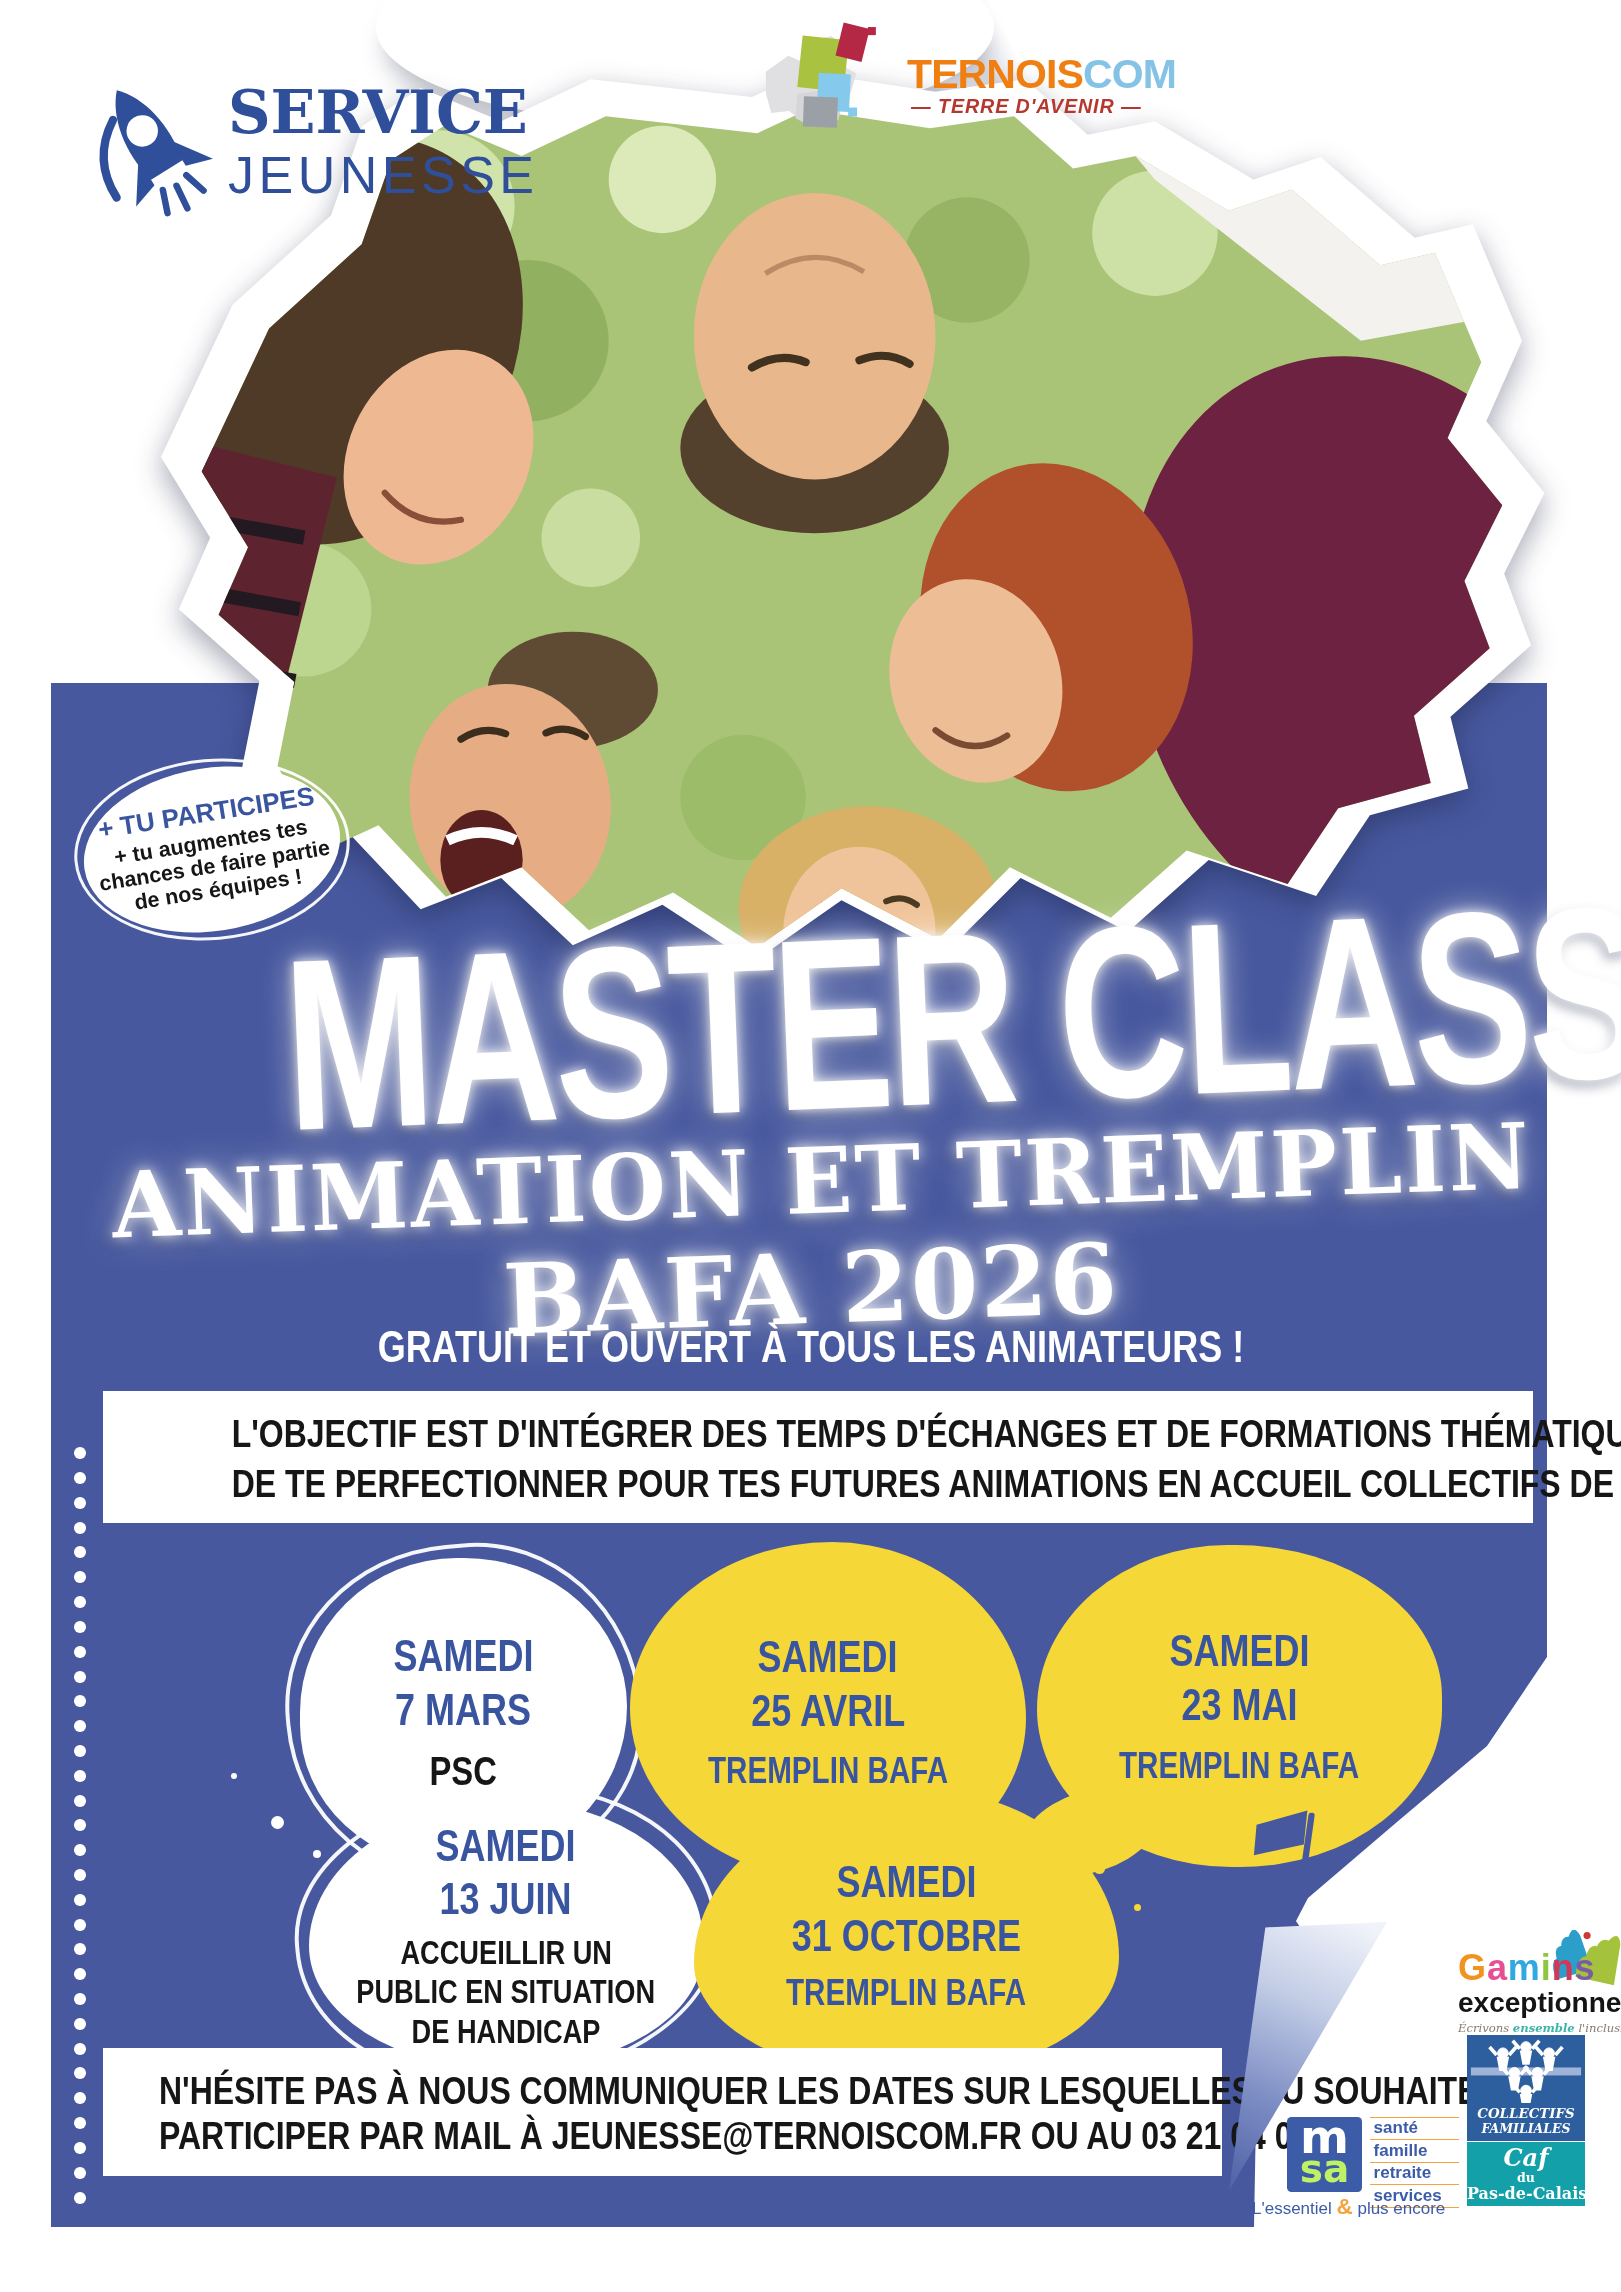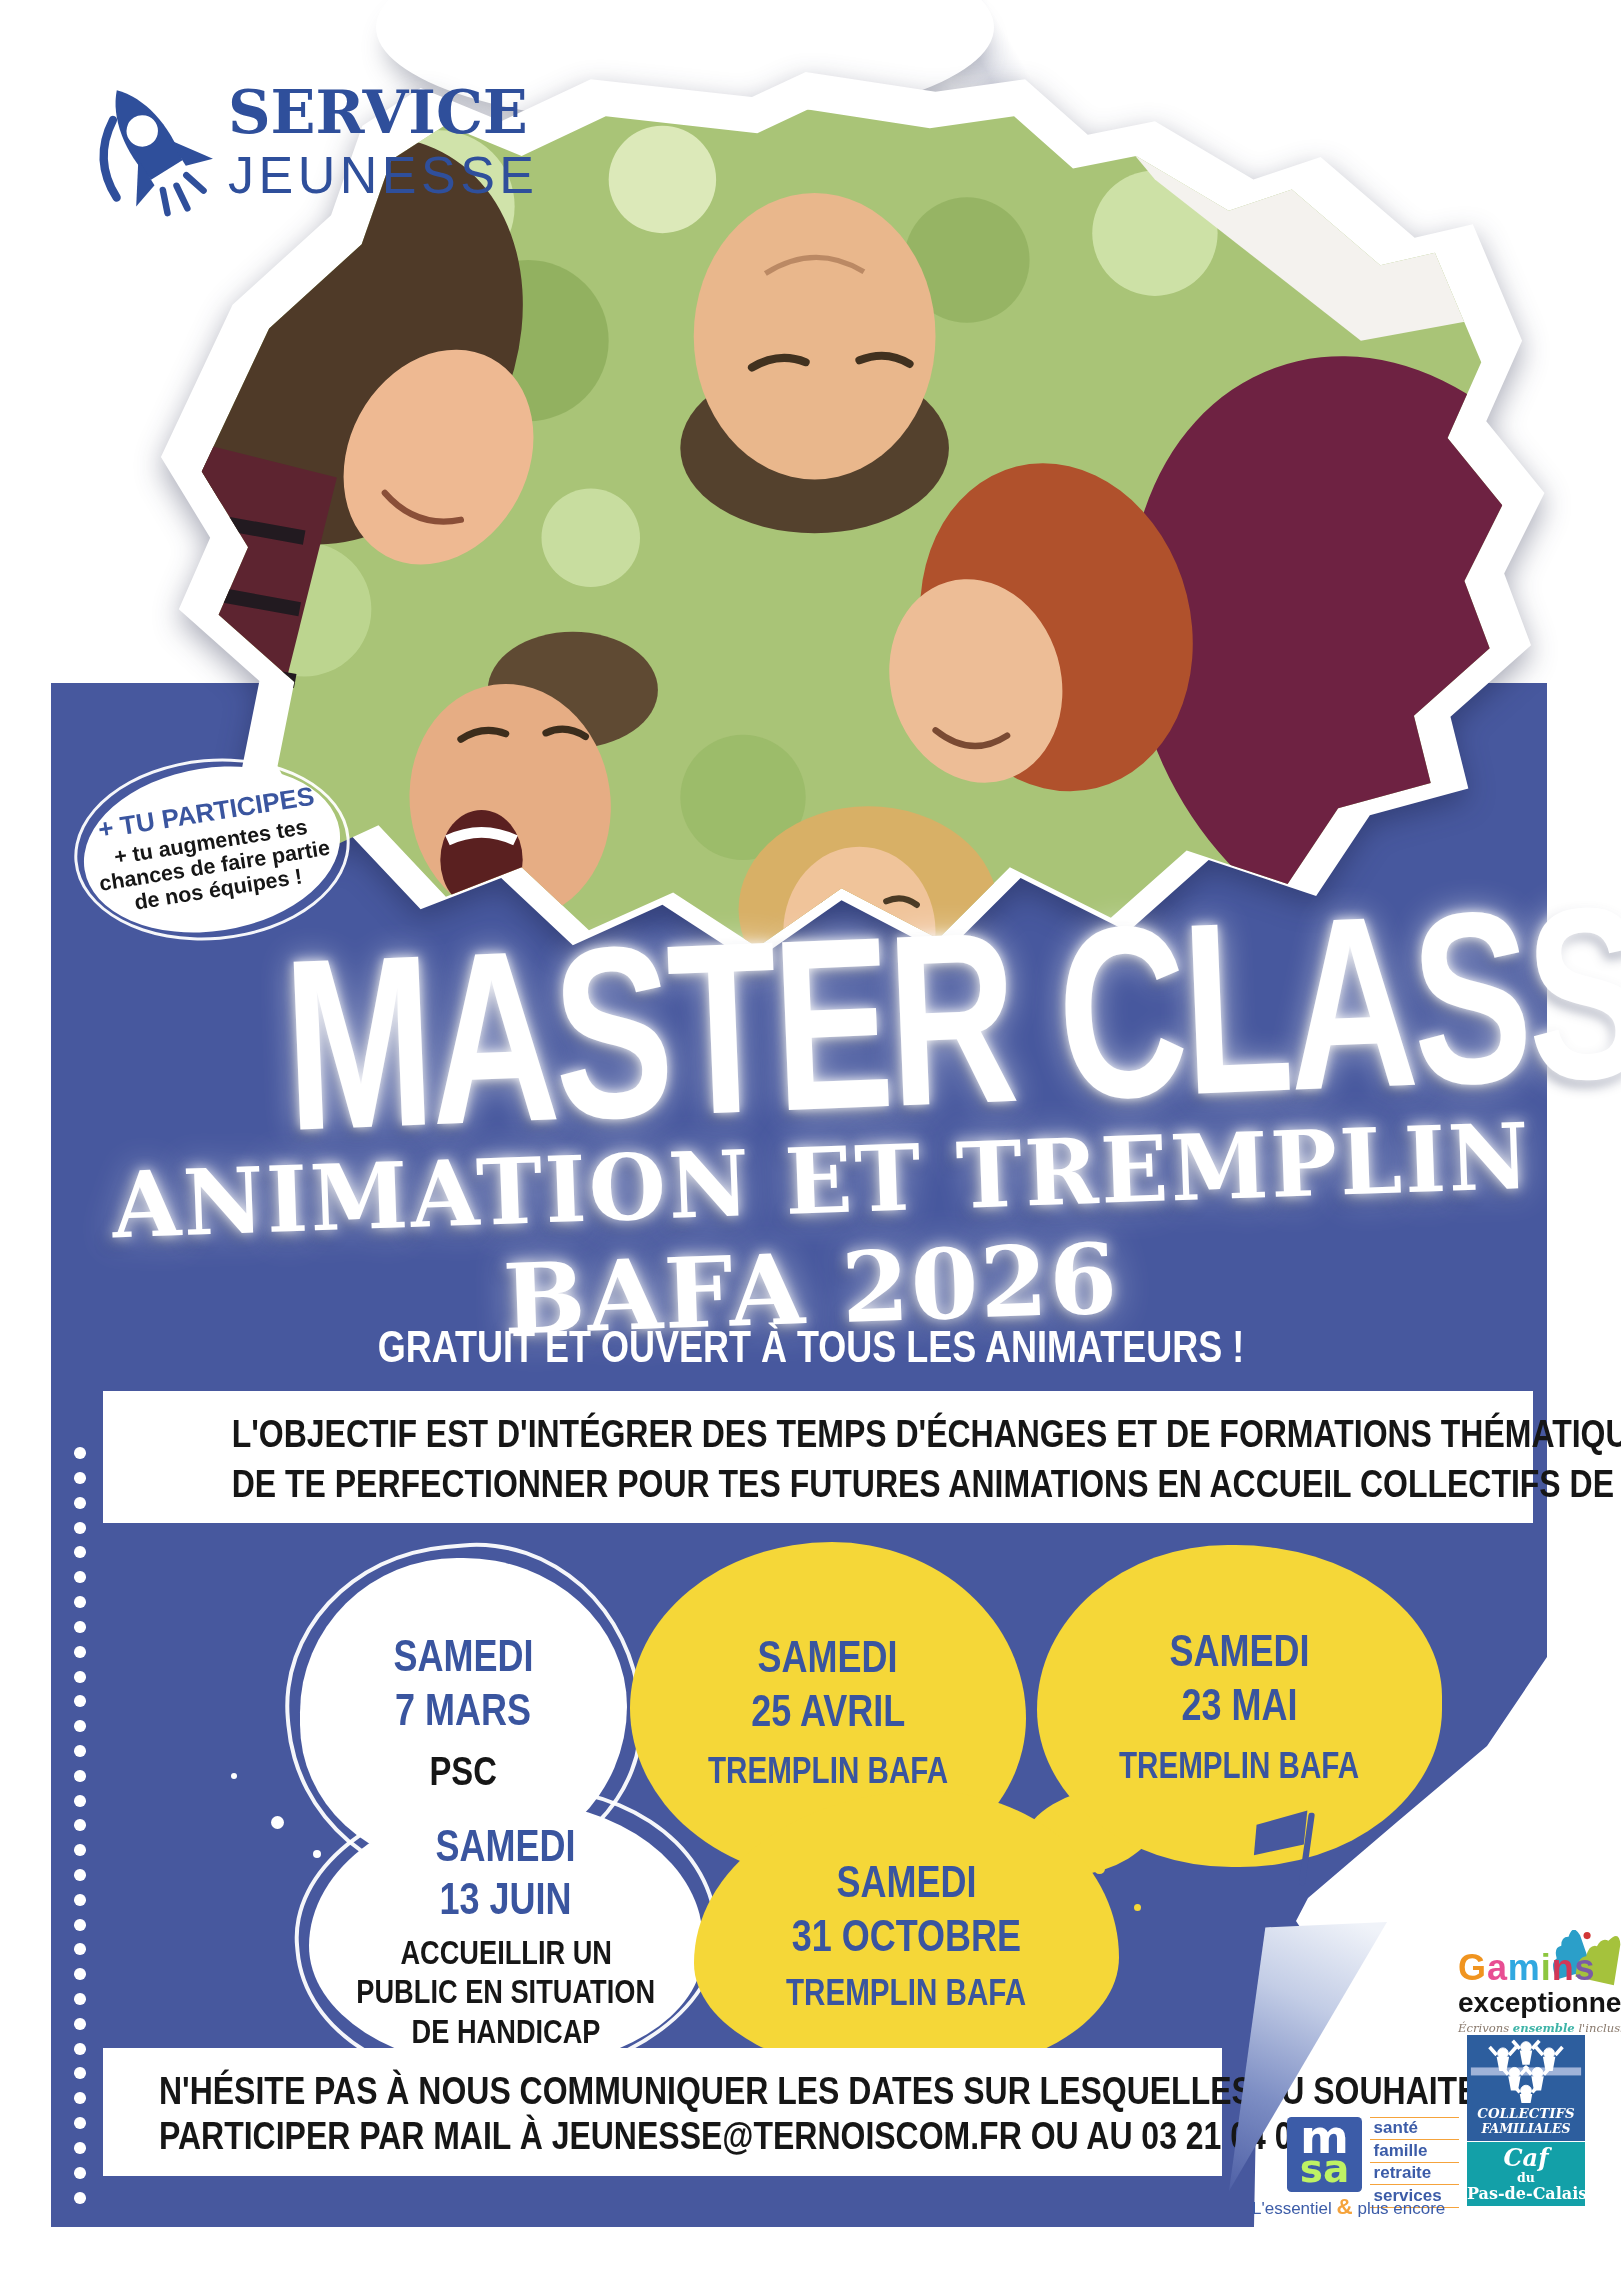--- a/index.html
+++ b/index.html
@@ -140,20 +140,36 @@
         <path d="M55,84 L26,126 L55,117 Z"></path>
         <path d="M95,84 L124,126 L95,117 Z"></path>
         <path d="M60,126 L51,150 M75,130 L72,157 M90,126 L97,150" stroke="#2f4f9b" stroke-width="7" fill="none" stroke-linecap="round"></path>
       </g>
       <path d="M30,52 Q8,95 34,136" stroke="#2f4f9b" stroke-width="9" fill="none" stroke-linecap="round"></path>
     </svg>
     <div class="t slab" style="left:143px;top:10.7px;font-size:59px;color:#2f4f9b;">SERVICE</div>
     <div class="t" style="left:143px;top:77px;font-size:52px;font-weight:400;letter-spacing:4.5px;color:#2f4f9b;">JEUNESSE</div>
   </div>
 
+  <div class="abs" style="left:748px;top:16px;width:421px;height:112px;">
+    <svg width="152" height="112" viewBox="0 0 170 125" style="position:absolute;left:0;top:1.8px;">
+      <path d="M20,60 l25,-18 18,8 10,-25 20,-5 15,12 -5,20 18,10 -8,28 -20,6 -4,18 -25,4 -18,-14 -20,2 -6,-22 z" fill="#e0e0e2"></path>
+      <path d="M55,85 l30,-5 22,8 -6,26 -28,8 -20,-10 z" fill="#d6d6d8"></path>
+      <rect x="58" y="22" width="52" height="58" fill="#a9c23f" transform="rotate(6 84 51)"></rect>
+      <rect x="102" y="8" width="30" height="38" fill="#b42846" transform="rotate(14 117 27)"></rect>
+      <rect x="134" y="10" width="9" height="9" fill="#b42846"></rect>
+      <rect x="78" y="62" width="36" height="42" fill="#85c9ec" transform="rotate(3 96 83)"></rect>
+      <rect x="62" y="88" width="38" height="34" fill="#9aa0a6" transform="rotate(2 81 105)"></rect>
+      <rect x="112" y="100" width="10" height="10" fill="#85c9ec"></rect>
+    </svg>
+    <div class="t" style="left:159px;top:38px;font-size:41px;letter-spacing:-0.9px;">
+      <span style="color:#f07f13;">TERNOIS</span><span style="color:#85c3e6;">COM</span>
+    </div>
+    <div class="t" style="left:163px;top:81px;font-size:19.7px;font-style:italic;letter-spacing:0.9px;color:#b5382f;">— TERRE D'AVENIR —</div>
+  </div>
 
   <div class="abs" style="left:83px;top:768px;width:258px;height:163px;transform:rotate(-9deg);">
     <div class="abs" style="inset:0;background:#fff;border-radius:50%;"></div>
     <div class="abs" style="inset:-9px;border:3.6px solid rgba(255,255,255,.95);border-radius:50%;transform:rotate(4deg);"></div>
     <div class="abs center" style="inset:0;display:flex;flex-direction:column;justify-content:center;align-items:center;">
       <div style="font-size:26px;font-weight:bold;color:#3a559f;">+ TU PARTICIPES</div>
       <div style="font-size:21.5px;font-weight:bold;color:#161616;line-height:24px;margin-top:2.7px;">+ tu augmentes tes</div>
       <div style="font-size:21.5px;font-weight:bold;color:#161616;line-height:24px;">chances de faire partie</div>
       <div style="font-size:21.5px;font-weight:bold;color:#161616;line-height:24px;">de nos équipes !</div>
     </div>

